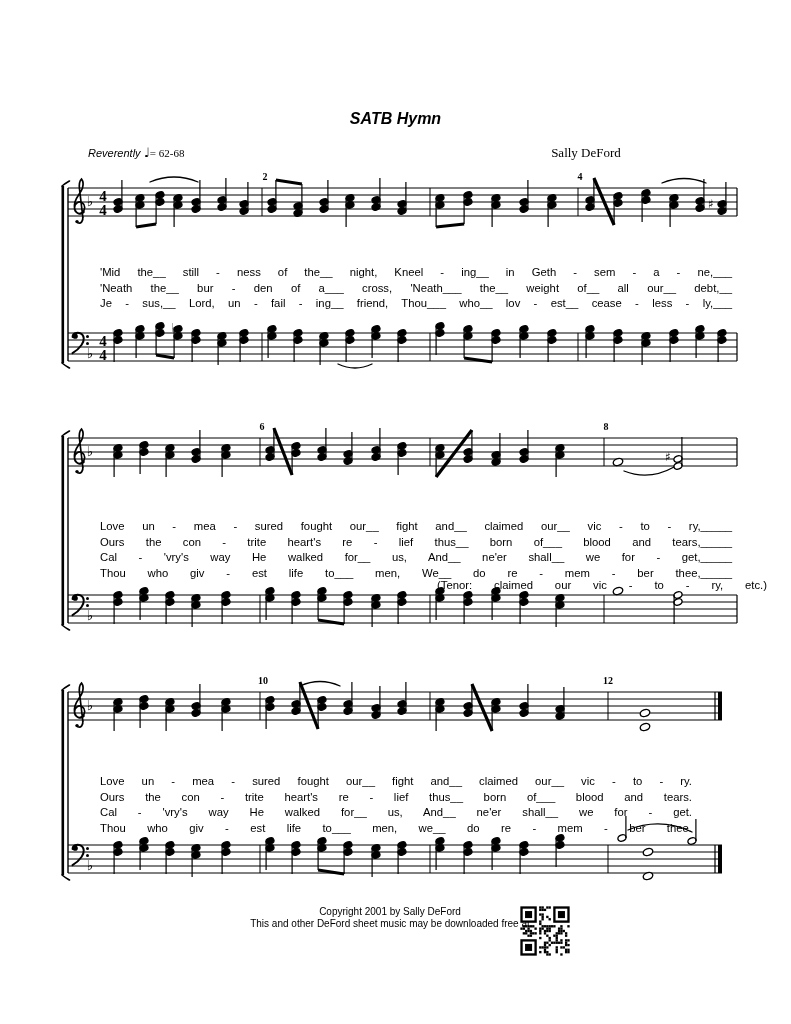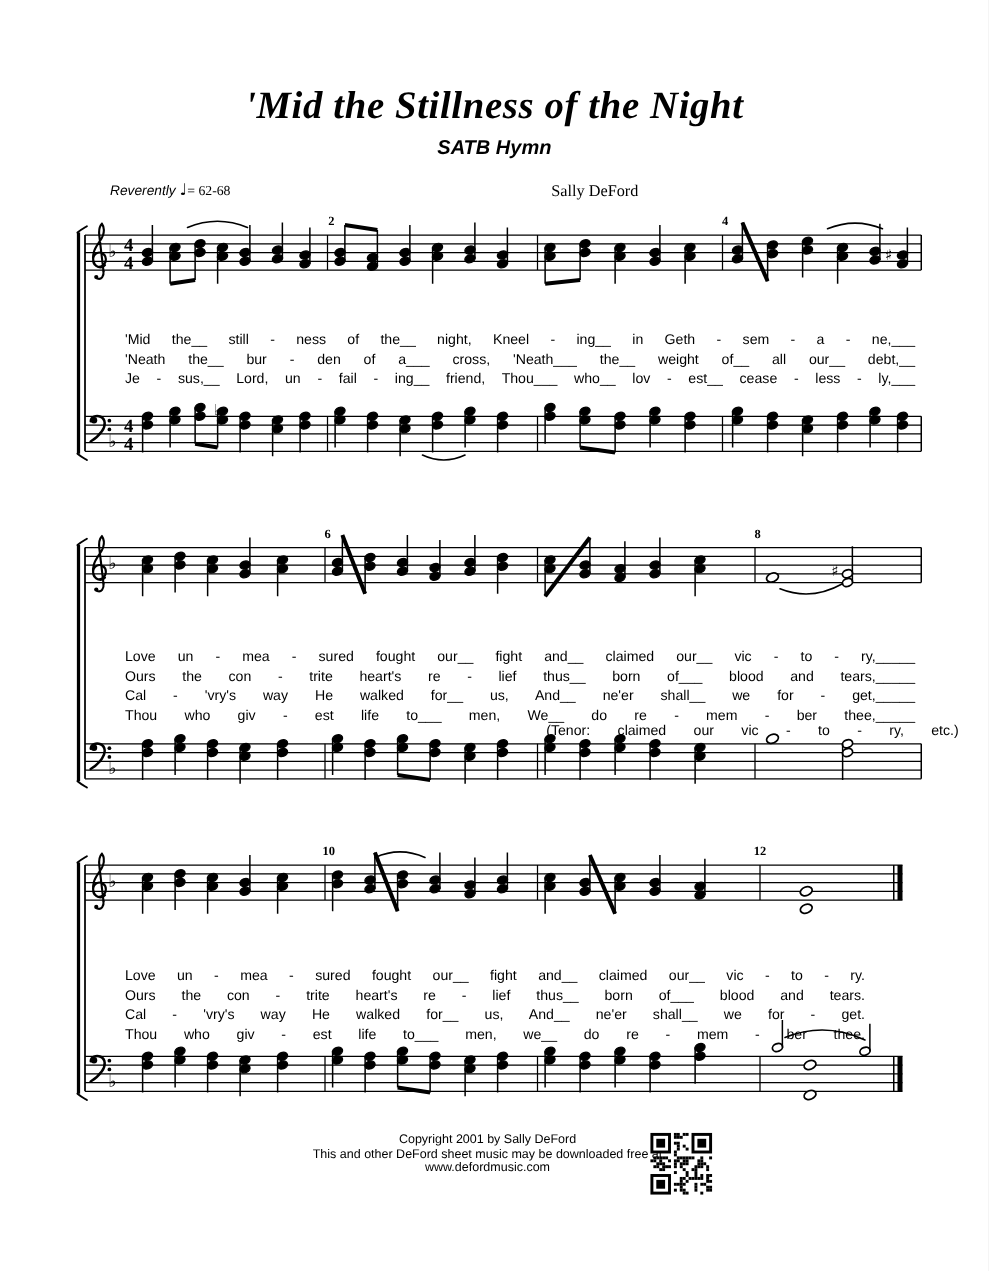--- a/index.html
+++ b/index.html
@@ -16,21 +16,21 @@
   }
   .subtitle{
     left:0;top:110px;width:791px;text-align:center;
     font-weight:bold;font-style:italic;font-size:16px;
   }
   .tempo{left:88px;top:145px;font-size:11px;white-space:nowrap;}
   .tempo .word{font-weight:normal;font-style:italic;}
   .tempo .note{font-family:"DejaVu Sans",sans-serif;font-size:13px;}
   .tempo .val{font-family:"Liberation Serif",serif;font-size:11px;}
   .composer{
-    left:441px;top:145px;width:290px;text-align:left;
+    left:441px;top:145px;width:290px;text-align:center;
     font-family:"Liberation Serif",serif;font-size:13px;
   }
   .lyrics{left:100px;width:632px;font-size:11.3px;margin-top:22px;}
   .lyrics .line{
     height:15.5px;line-height:15.5px;white-space:normal;
     text-align:justify;text-align-last:justify;
   }
   .tenor-note{
     left:402px;top:578px;width:330px;font-size:11.3px;
     text-align:justify;text-align-last:justify;line-height:14px;margin-left:35px;
@@ -41,21 +41,20 @@
   }
   svg text{user-select:none;}
   .music-layer{left:0;top:0;}
   .qr{left:518px;top:904px;}
 </style>
 </head>
 <body>
 
 <div class="sheet">
 
-  <div class="abs title">'Mid the Stillness of the Night</div>
   <div class="abs subtitle">SATB Hymn</div>
 
   <div class="abs tempo">
     <span class="word">Reverently</span>
     <span class="note">♩</span><span class="val">= 62-68</span>
   </div>
 
   <div class="abs composer">Sally DeFord</div>
 
   <svg class="abs music-layer" id="music" width="791" height="1024" viewBox="0 0 791 1024">
@@ -583,21 +582,20 @@
   <div class="abs lyrics" style="top:752px;width:592px;">
     <div class="line">Love un - mea - sured fought our__ fight and__ claimed our__ vic - to - ry.</div>
     <div class="line">Ours the con - trite heart's re - lief thus__ born of___ blood and tears.</div>
     <div class="line">Cal - 'vry's way He walked for__ us, And__ ne'er shall__ we for - get.</div>
     <div class="line">Thou who giv - est life to___ men, we__ do re - mem - ber thee.</div>
   </div>
 
   <div class="abs footer">
     <div>Copyright 2001 by Sally DeFord</div>
     <div>This and other DeFord sheet music may be downloaded free at</div>
-    <div>www.defordmusic.com</div>
   </div>
 
   <svg class="abs qr" id="qr" width="54" height="54" viewBox="0 0 54 54">
       <rect x="21.1304347826087" y="2.347826086956522" width="2.347826086956522" height="2.347826086956522" fill="#000"></rect>
       <rect x="23.47826086956522" y="2.347826086956522" width="2.347826086956522" height="2.347826086956522" fill="#000"></rect>
       <rect x="28.173913043478265" y="2.347826086956522" width="2.347826086956522" height="2.347826086956522" fill="#000"></rect>
       <rect x="30.521739130434785" y="2.347826086956522" width="2.347826086956522" height="2.347826086956522" fill="#000"></rect>
       <rect x="21.1304347826087" y="4.695652173913044" width="2.347826086956522" height="2.347826086956522" fill="#000"></rect>
       <rect x="23.47826086956522" y="4.695652173913044" width="2.347826086956522" height="2.347826086956522" fill="#000"></rect>
       <rect x="25.826086956521742" y="4.695652173913044" width="2.347826086956522" height="2.347826086956522" fill="#000"></rect>

